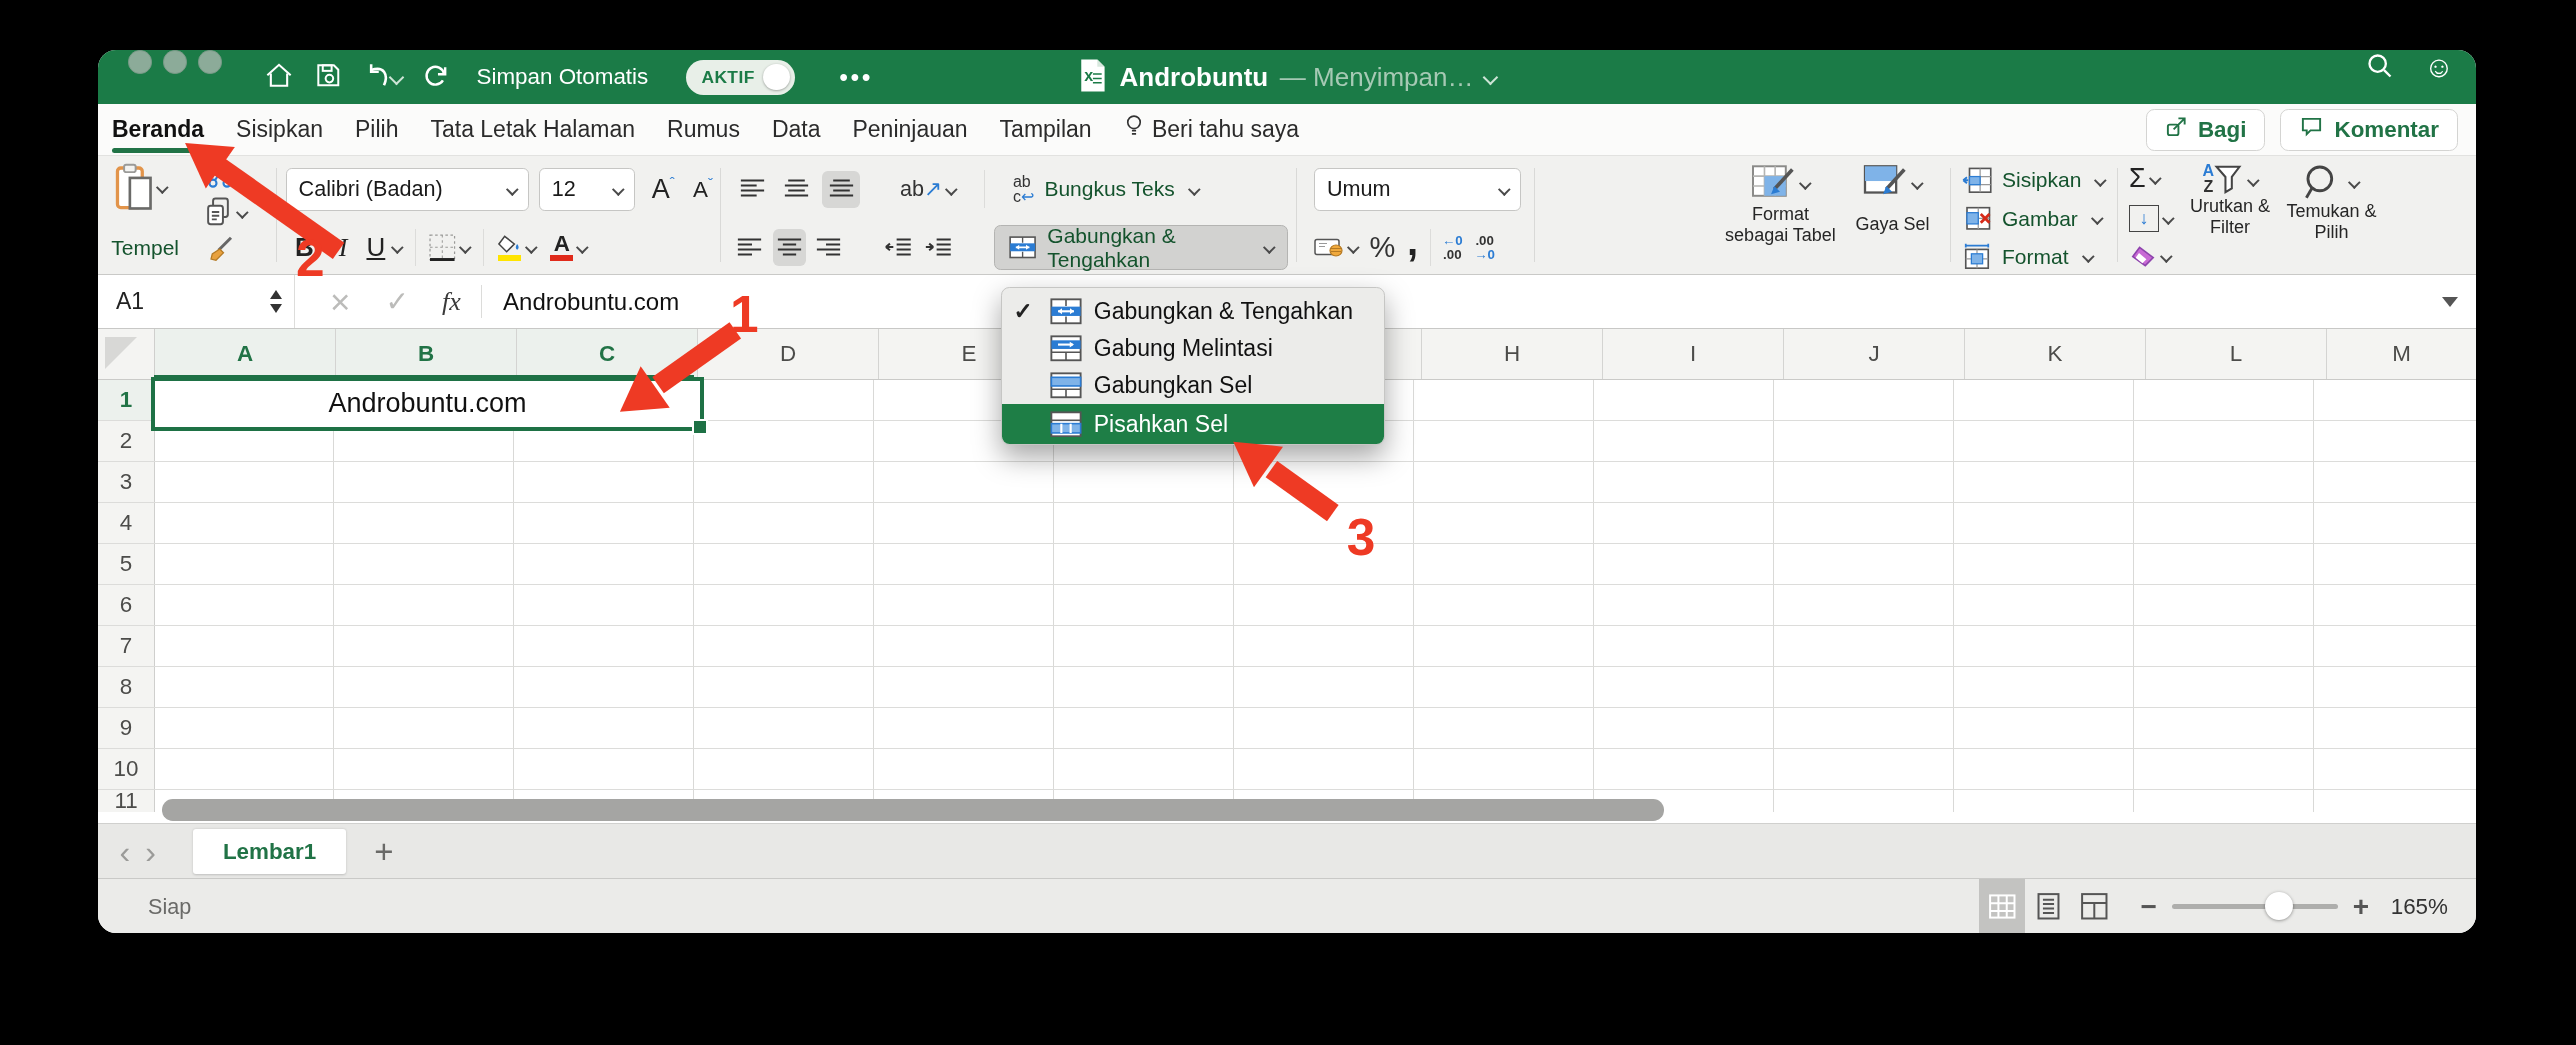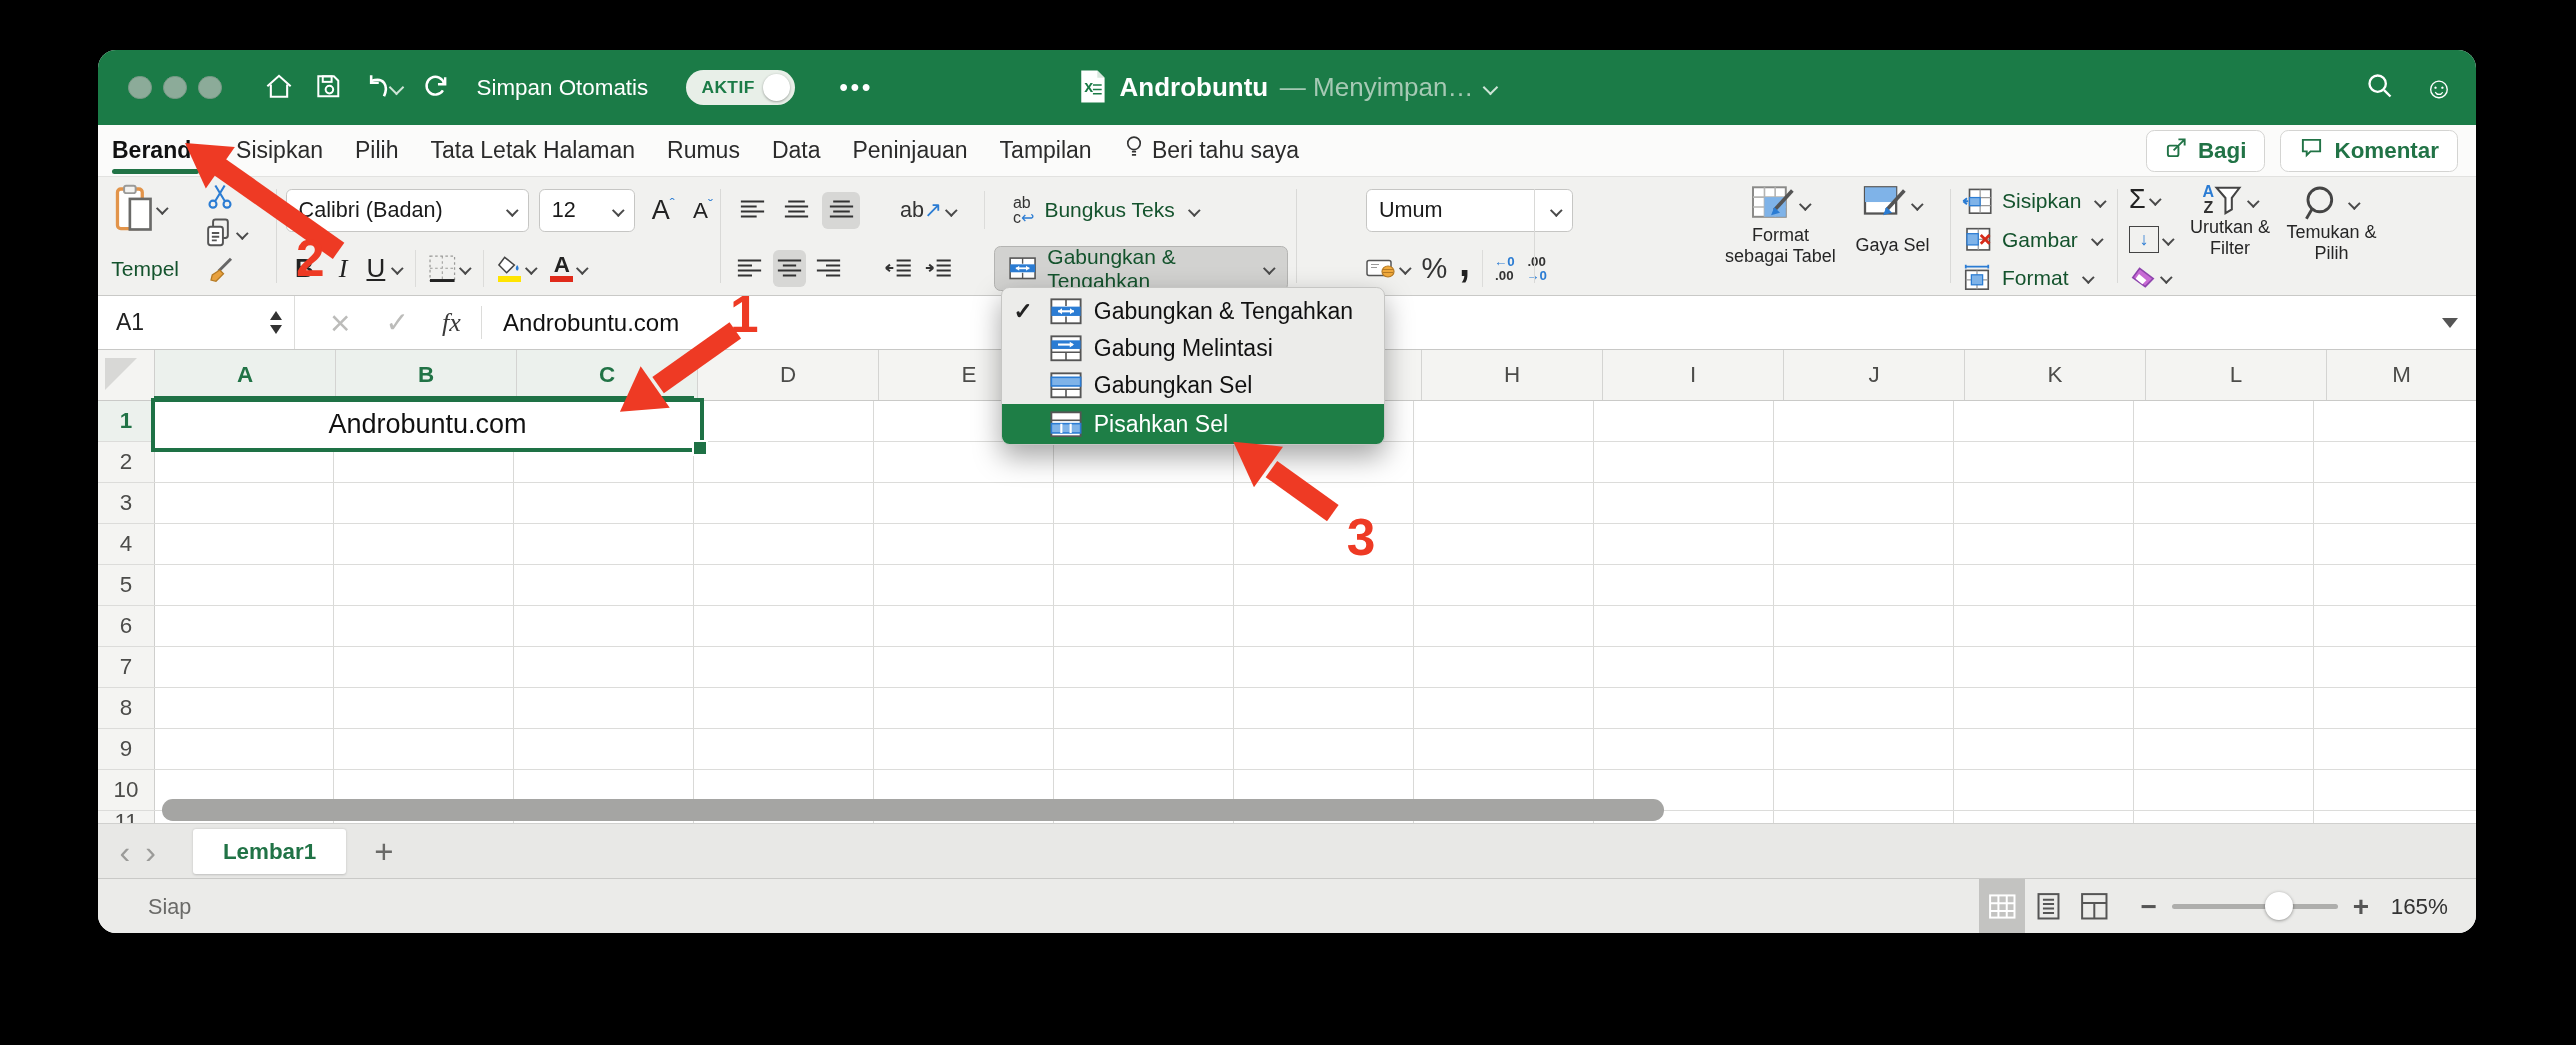--- a/index.html
+++ b/index.html
@@ -1,20 +1,20 @@
 <!DOCTYPE html>
 <html style="font-size:13.3px"><head>
 <meta charset="utf-8">
 <style>
   html,body{margin:0;padding:0;overflow:hidden}
   body{width:2576px;height:1046px;background:#000;font-family:"Liberation Sans",sans-serif;position:relative}
   .window{position:absolute;left:98px;top:50px;width:2378px;height:883px;background:#fff;border-radius:18px;overflow:hidden;box-shadow:0 16.6px 50px rgba(0,0,0,.6)}
 
   
-  .titlebar{height:75px;background:#1b7b47;position:relative;display:flex;align-items:center}
+  .titlebar{height:54px;background:#1b7b47;position:relative;display:flex;}
   .lights{display:flex;gap:11.6px;margin-left:30px}
   .light{width:21.6px;height:21.6px;border-radius:50%;background:#8cab99;border:0.8px solid #7b9a88}
   .tb-icons{display:flex;align-items:center;gap:21.6px;margin-left:43px;color:#fff}
   .tb-txt{color:#fff;font-size:22.4px;margin-left:5px}
   .pill{background:#e8efe8;border-radius:18px;height:35px;display:flex;align-items:center;padding:0 5px 0 15px;margin-left:16.6px}
   .pill span{color:#1b7b47;font-weight:bold;font-size:17.4px;letter-spacing:0.4px}
   .knob{width:26.6px;height:26.6px;border-radius:50%;background:#fff;margin-left:8.3px;box-shadow:0 0.8px 2.5px rgba(0,0,0,.35)}
   .ellipsis{color:#fff;font-size:25px;letter-spacing:2.5px;margin-left:23px}
   .title-center{position:absolute;left:50%;top:0;height:100%;transform:translateX(-50%);display:flex;align-items:center;gap:11.6px;white-space:nowrap}
   .title-main{color:#fff;font-weight:bold;font-size:26px}
@@ -376,21 +376,21 @@
               <path d="M6 10 H18" stroke="#fff" stroke-width="1.6"></path>
               <path d="M6 10 l3 -2.2 v4.4 Z M18 10 l-3 -2.2 v4.4 Z" fill="#fff"></path>
             </svg>
           <span class="rlabel">Gabungkan &amp; Tengahkan</span>
           <span class="chev sm"></span>
         </span>
       </div>
     </div>
     <div class="vdiv" style="left:1198px"></div>
 
-    <div class="grp" style="left:1265px;width:214px">
+    <div class="grp" style="left:1213px;width:214px">
       <div class="r1" style="left:3.3px;width:207px">
         <span class="sel" style="width:204px">
             <span>Umum</span>
             <span class="chev sm"></span>
           </span>
       </div>
       <div class="r2" style="left:3.3px;gap:11.6px">
         <span style="display:flex;align-items:center">
           <svg width="30" height="25" viewBox="0 0 30 24">
               <rect x="1" y="4" width="24" height="15" rx="2" fill="#fff" stroke="#555" stroke-width="1.5"></rect>

